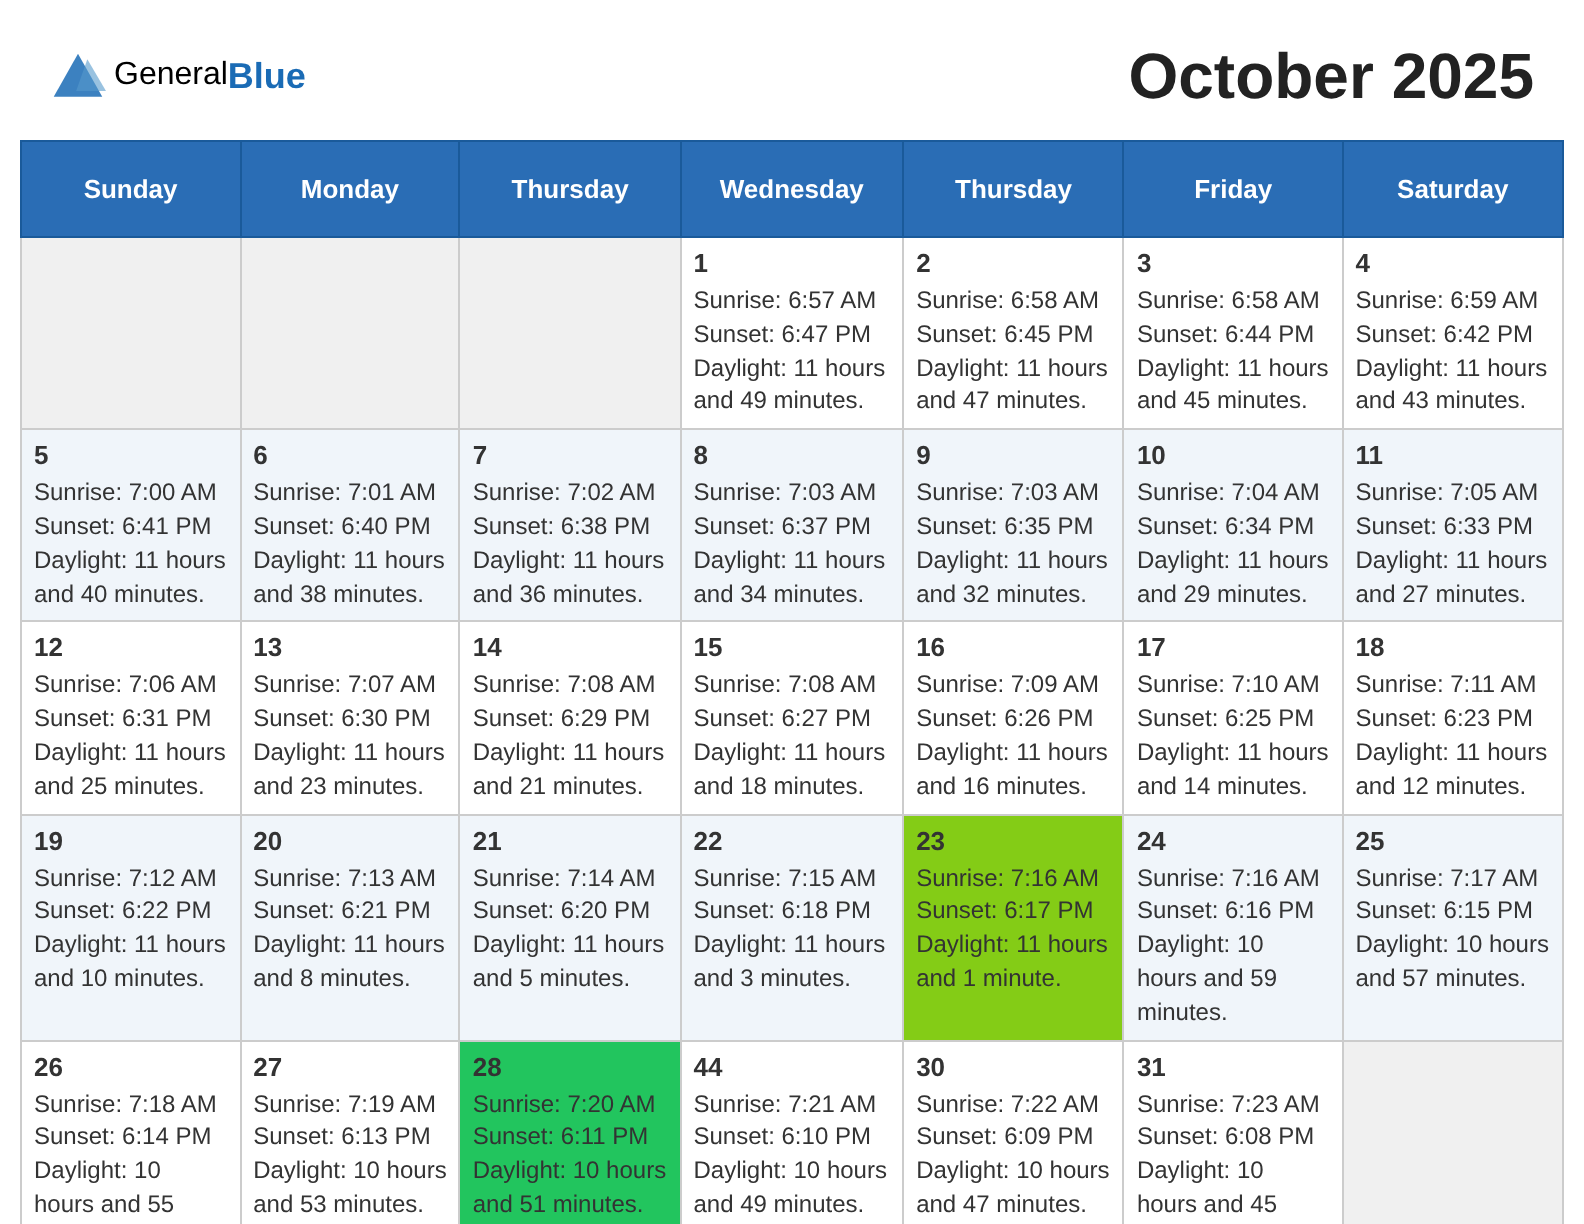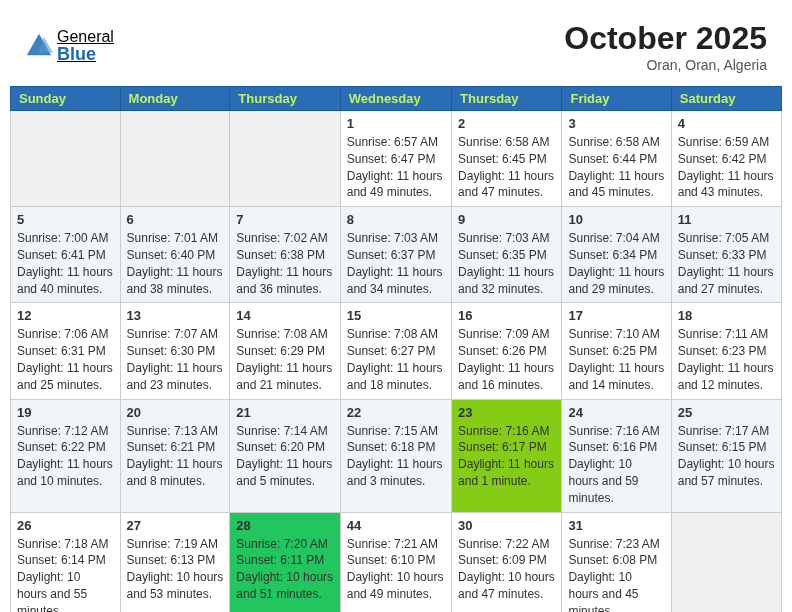--- a/index.html
+++ b/index.html
@@ -15,23 +15,22 @@
       justify-content: space-between;
       align-items: center;
       padding: 10px 15px 5px 15px;
     }
     .logo {
       display: flex;
       align-items: center;
     }
     .logo-text {
       display: flex;
-      flex-direction: column;
+      flex-direction: row;
       line-height: 1.1;
-      text-decoration: underline;
     }
     .logo-blue {
       font-size: 18px;
       font-weight: bold;
       color: #1a6bb5;
     }
     .logo-icon {
       width: 28px;
       height: 28px;
       margin-right: 4px;
@@ -48,23 +47,23 @@
       font-size: 14px;
       color: #555;
     }
     .calendar {
       width: 100%;
       border-collapse: collapse;
       margin-top: 8px;
     }
     .calendar th {
       background-color: #2a6db5;
-      color: #bef264;
-      text-align: left;
-      padding: 4px 8px;
+      color: #ffffff;
+      text-align: center;
+      padding: 16px 8px;
       font-size: 13px;
       border: 1px solid #1a5a9a;
     }
     .calendar td {
       vertical-align: top;
       border: 1px solid #ccc;
       padding: 5px 6px;
       width: 113px;
       min-height: 90px;
       height: 90px;
@@ -98,21 +97,20 @@
       <polygon points="15,2 28,25 2,25" fill="#1a6bb5" opacity="0.85"></polygon>
       <polygon points="20,5 30,22 14,22" fill="#5599cc" opacity="0.6"></polygon>
     </svg>
     <div class="logo-text">
       <span>General</span>
       <span class="logo-blue">Blue</span>
     </div>
   </div>
   <div class="title-block">
     <div class="month-year">October 2025</div>
-    <div class="location">Oran, Oran, Algeria</div>
   </div>
 </div>
 
 <table class="calendar">
   <thead>
     <tr>
       <th>Sunday</th>
       <th>Monday</th>
       <th>Thursday</th>
       <th>Wednesday</th>

